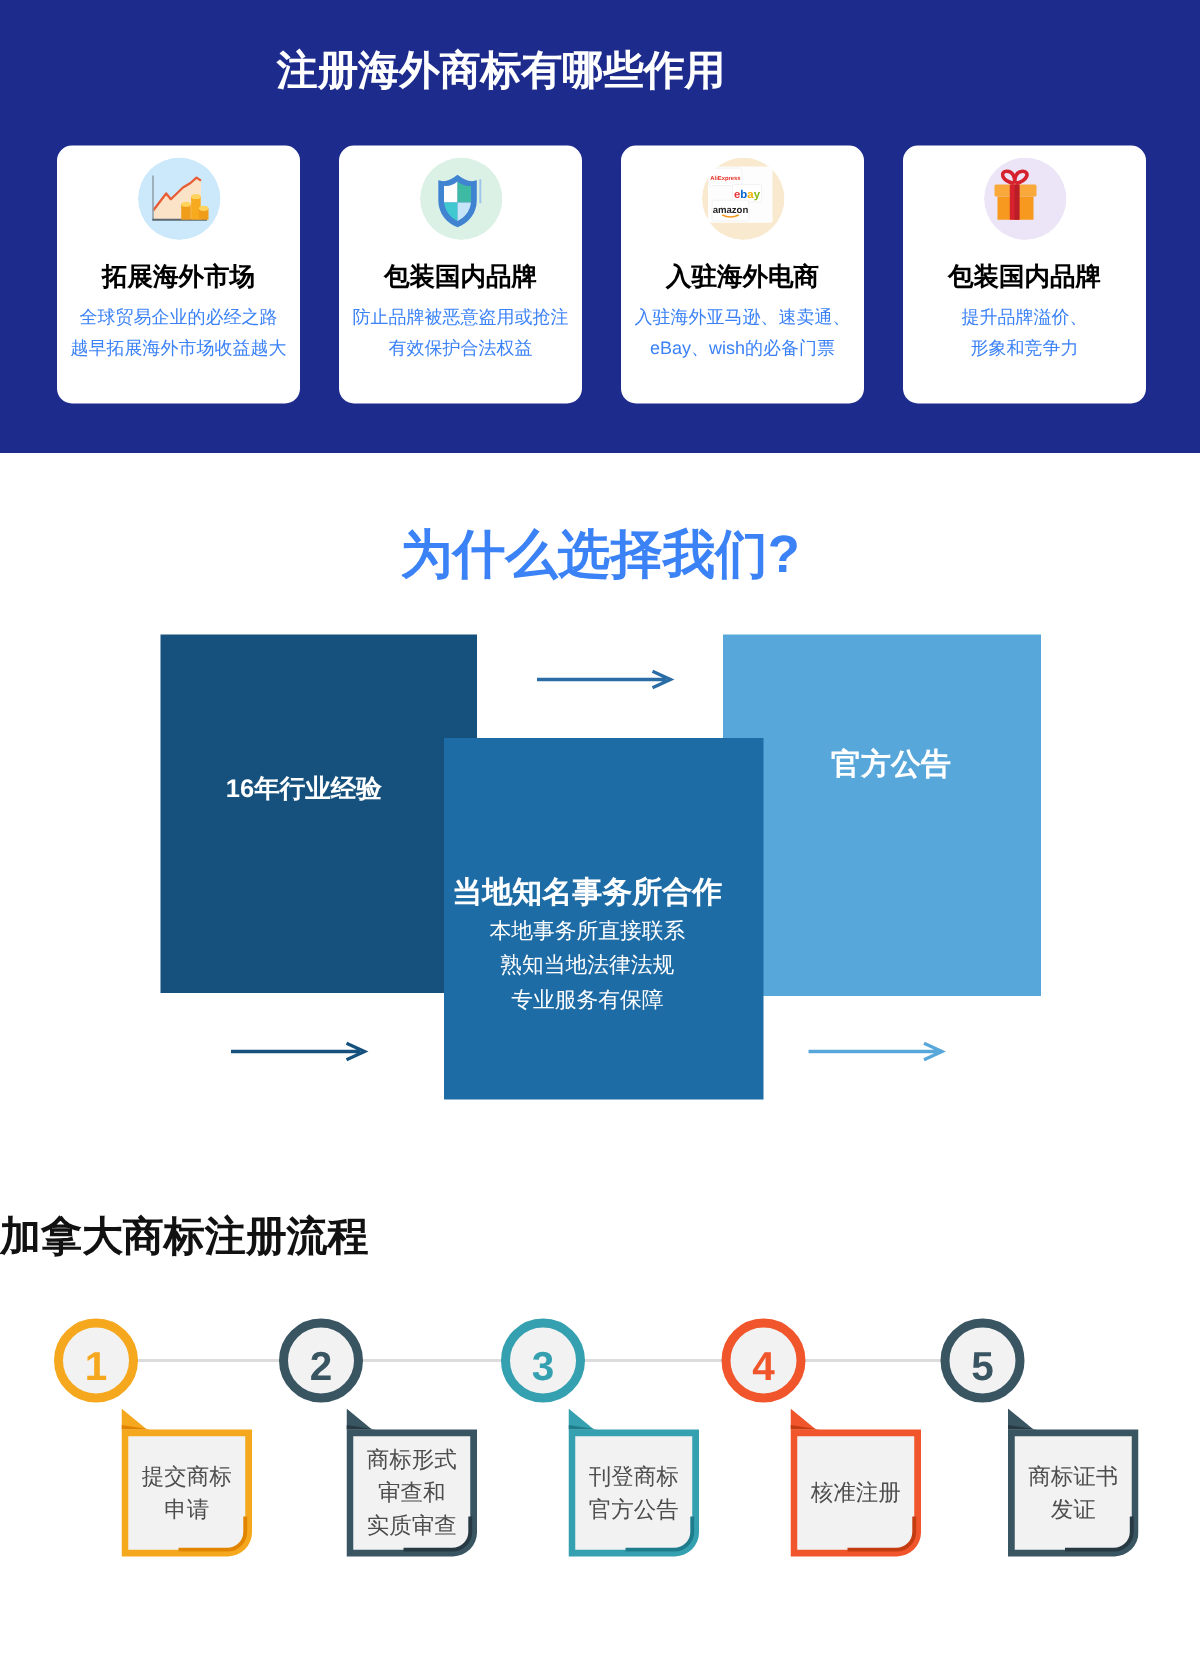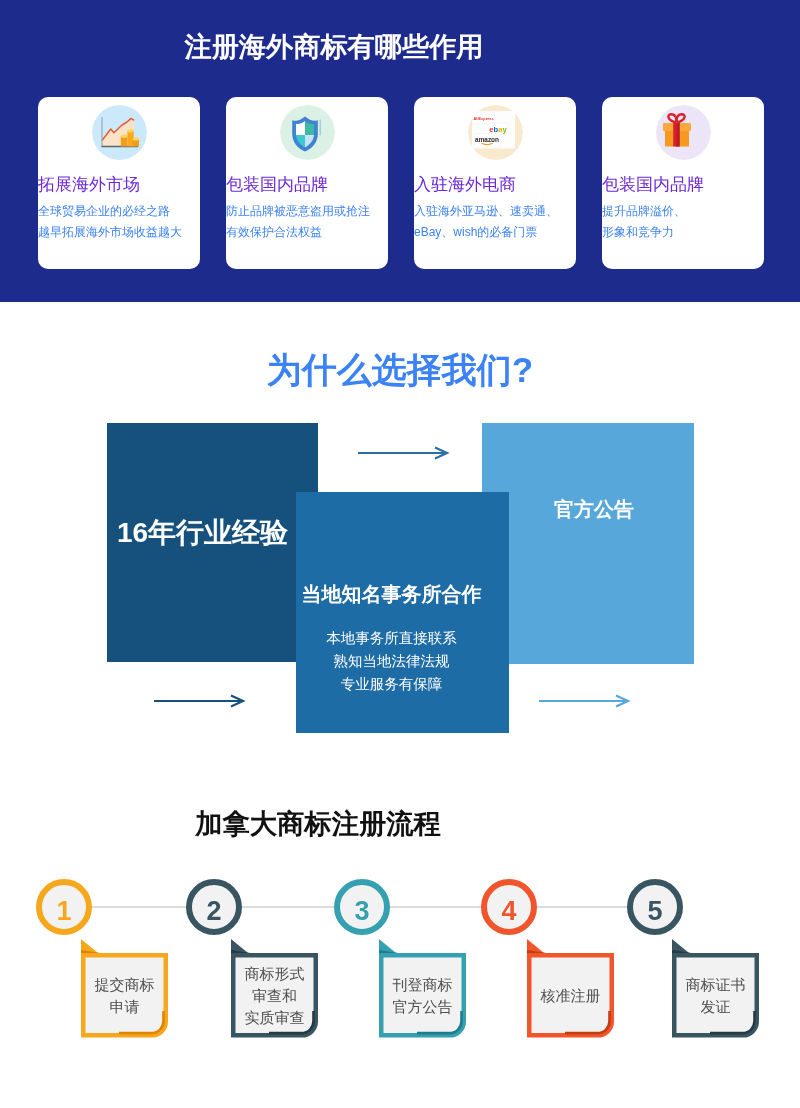--- a/index.html
+++ b/index.html
@@ -3,34 +3,34 @@
 <meta charset="utf-8">
 <style>
 *{margin:0;padding:0;box-sizing:border-box}
 html,body{width:800px;background:#fff}
 body{font-family:"Liberation Sans",sans-serif;}
 .page{position:relative;width:800px;height:1108px;overflow:hidden}
 .abs{position:absolute}
 
 .hero{position:absolute;left:0;top:0;width:800px;height:302px;background:#1d2b8d}
 .hero h1{position:absolute;left:0;top:30px;width:668px;text-align:center;color:#fff;font-size:27.2px;line-height:34px;font-weight:bold}
-.card{position:absolute;top:97px;width:162px;height:172px;background:#fff;border-radius:10px;text-align:left}
+.card{position:absolute;top:97px;width:162px;height:172px;background:#fff;border-radius:10px;text-align:center}
 .card .ic{position:absolute;left:53.5px;top:8px;width:55px;height:55px;border-radius:50%}
-.card h3{position:absolute;top:75px;width:100%;font-size:17px;line-height:25px;color:#6d28d9;font-weight:normal}
+.card h3{position:absolute;top:75px;width:100%;font-size:17px;line-height:25px;color:#000000;font-weight:bold}
 .card p{position:absolute;top:104px;width:100%;font-size:12px;color:#3b82f6;line-height:20.6px}
 
 .why h2{position:absolute;left:0;top:346px;width:800px;text-align:center;color:#3b82f6;font-size:35px;line-height:48px;font-weight:bold}
 .b1{position:absolute;left:107px;top:423px;width:211px;height:239px;background:#15517c}
 .b2{position:absolute;left:296px;top:492px;width:213px;height:241px;background:#1e6ca6;z-index:3}
 .b3{position:absolute;left:482px;top:423px;width:212px;height:241px;background:#57a7da}
 .bt{color:#fff;text-align:center;position:absolute}
 .bt h4{font-size:20px;font-weight:bold}
 .bt p{font-size:14.5px}
 
-.proc h2{position:absolute;left:0;top:806px;width:636px;text-align:center;color:#111;font-size:27.3px;line-height:36px;font-weight:bold}
+.proc h2{position:absolute;left:0;top:806px;width:636px;text-align:left;color:#111;font-size:27.3px;line-height:36px;font-weight:bold}
 .gline{position:absolute;left:64px;top:906px;width:591px;height:2px;background:#dcdcdc}
 .num{position:absolute;top:879px;width:56px;height:56px;border-radius:50%;background:#f2f2f2;text-align:center;font-weight:bold;font-size:27px;line-height:52px}
 .sbox{position:absolute;top:939px;width:87px;height:99px}
 .stxt{position:absolute;top:953px;width:87px;height:85px;display:flex;align-items:center;justify-content:center;text-align:center;font-size:15px;color:#4d4d4d;line-height:22px}
 </style>
 </head>
 <body>
 <div class="page">
 
   <div class="hero">
@@ -110,26 +110,26 @@
       </svg>
       <h3>包装国内品牌</h3>
       <p>提升品牌溢价、<br>形象和竞争力</p>
     </div>
   </div>
 
   <div class="why">
     <h2>为什么选择我们?</h2>
     <div class="b1">
       <div class="bt" style="top:91px;left:-10px;width:211px">
-        <h4 style="font-size:28px;margin-bottom:15px">16年行业经验</h4>
+        <h4 style="font-size:17px;margin-bottom:15px">16年行业经验</h4>
       </div>
     </div>
     <div class="b2">
       <div class="bt" style="top:89px;left:-11px;width:213px">
-        <h4 style="margin-bottom:19px">当地知名事务所合作</h4>
+        <h4 style="margin-bottom:2px">当地知名事务所合作</h4>
         <p style="line-height:23px">本地事务所直接联系<br>熟知当地法律法规<br>专业服务有保障</p>
       </div>
     </div>
     <div class="b3">
       <div class="bt" style="top:73px;left:6px;width:212px">
         <h4 style="margin-bottom:5px">官方公告</h4>
       </div>
     </div>
     <svg class="abs" style="left:356px;top:444px" width="96" height="18" viewBox="0 0 96 18">
         <path d="M2 9 H88 M79 3.5 L91 9 L79 14.5" stroke="#2a6ca5" stroke-width="2.2" fill="none"></path>

